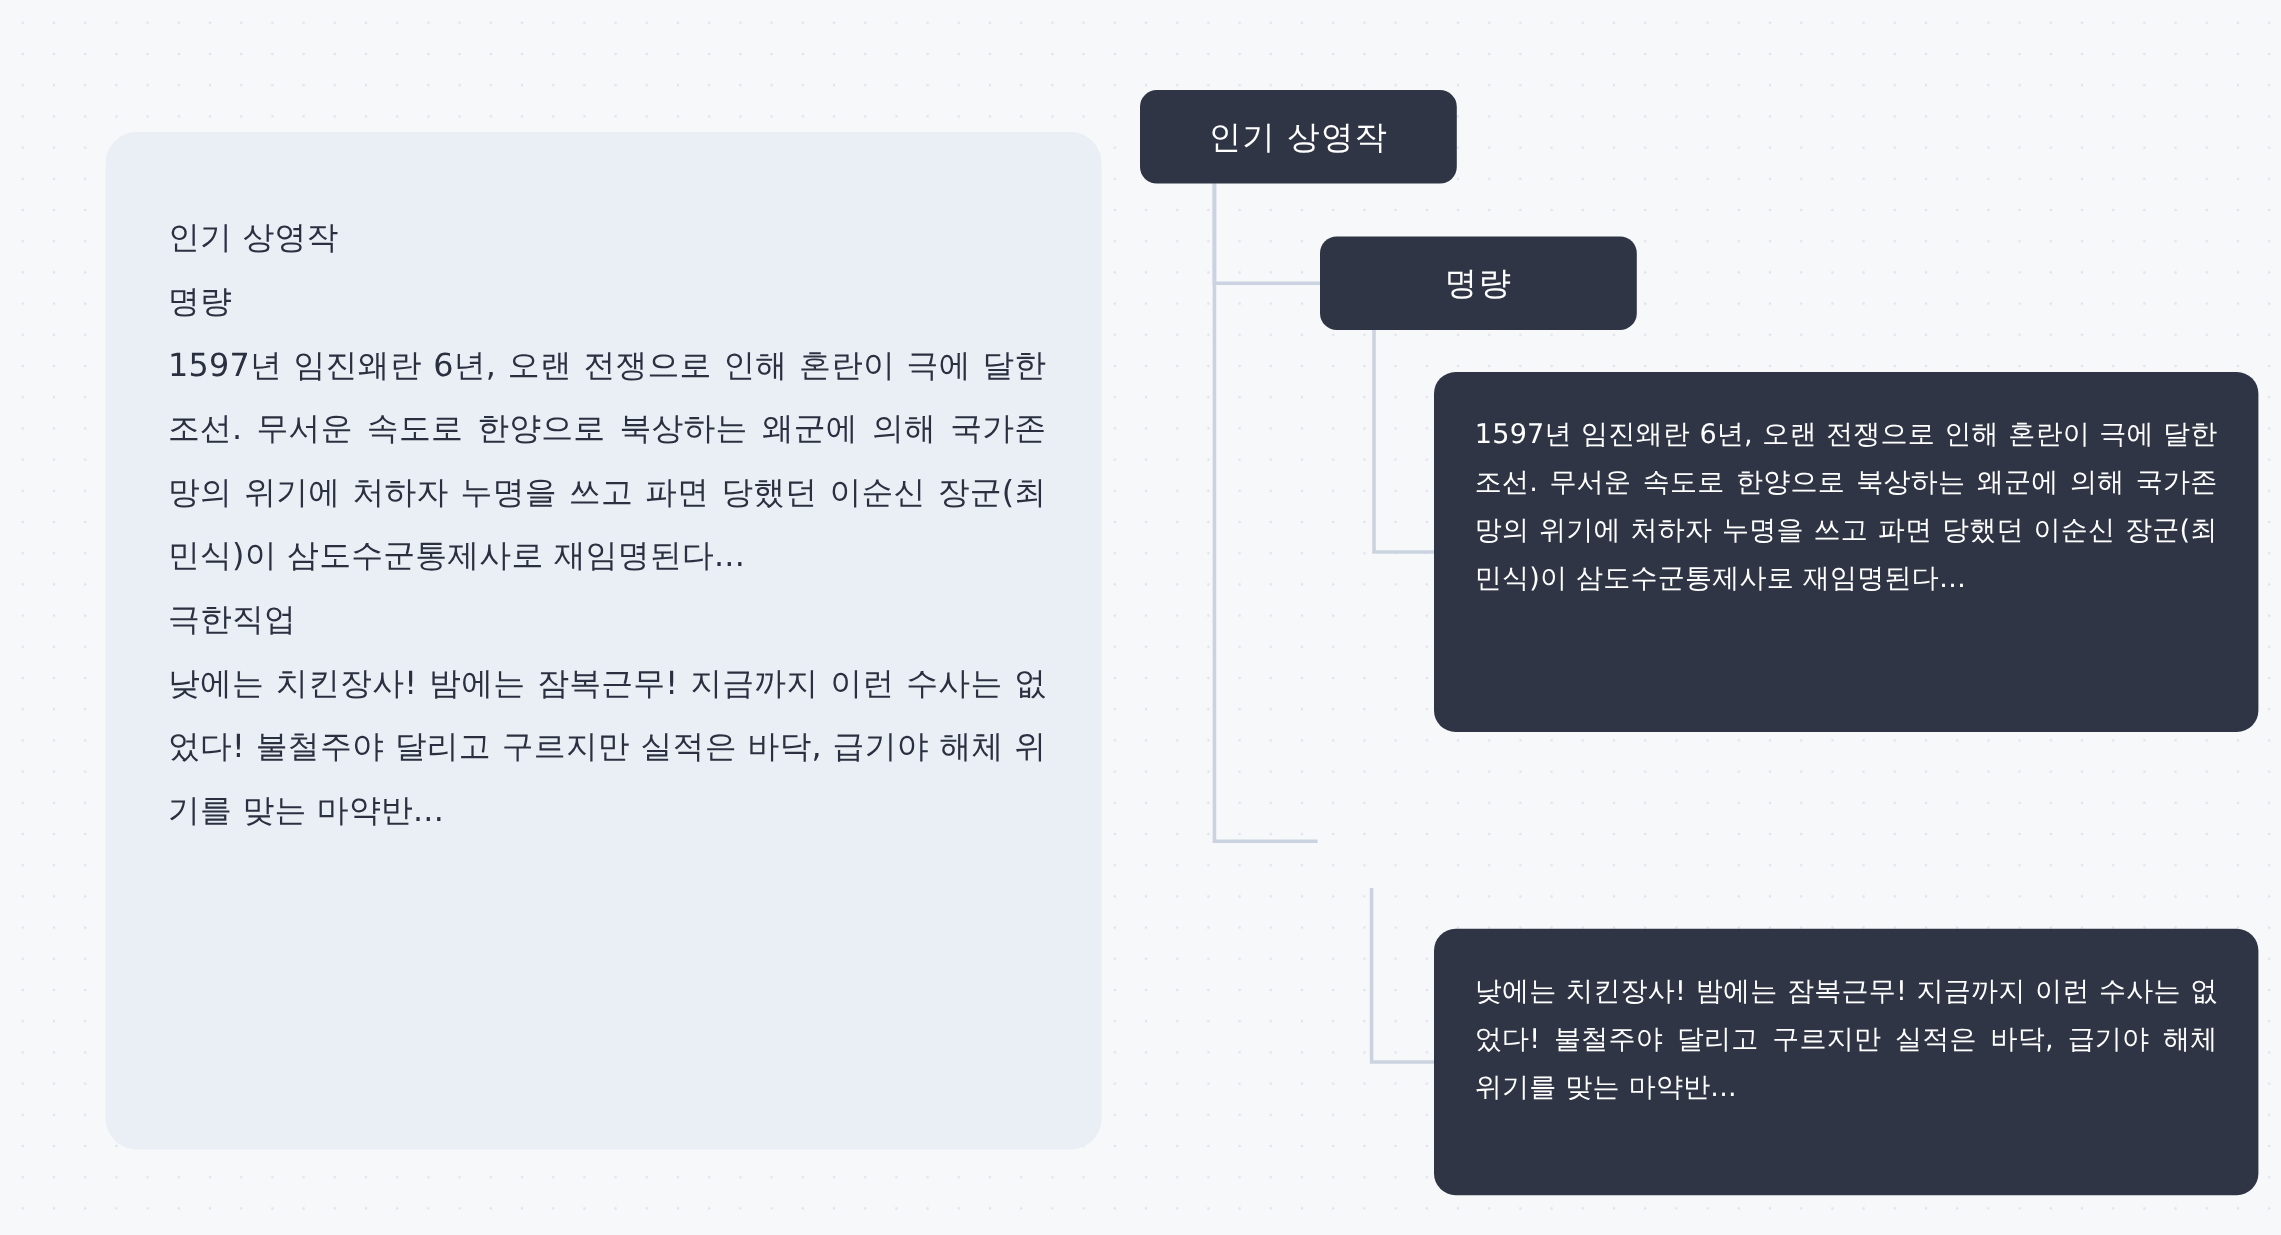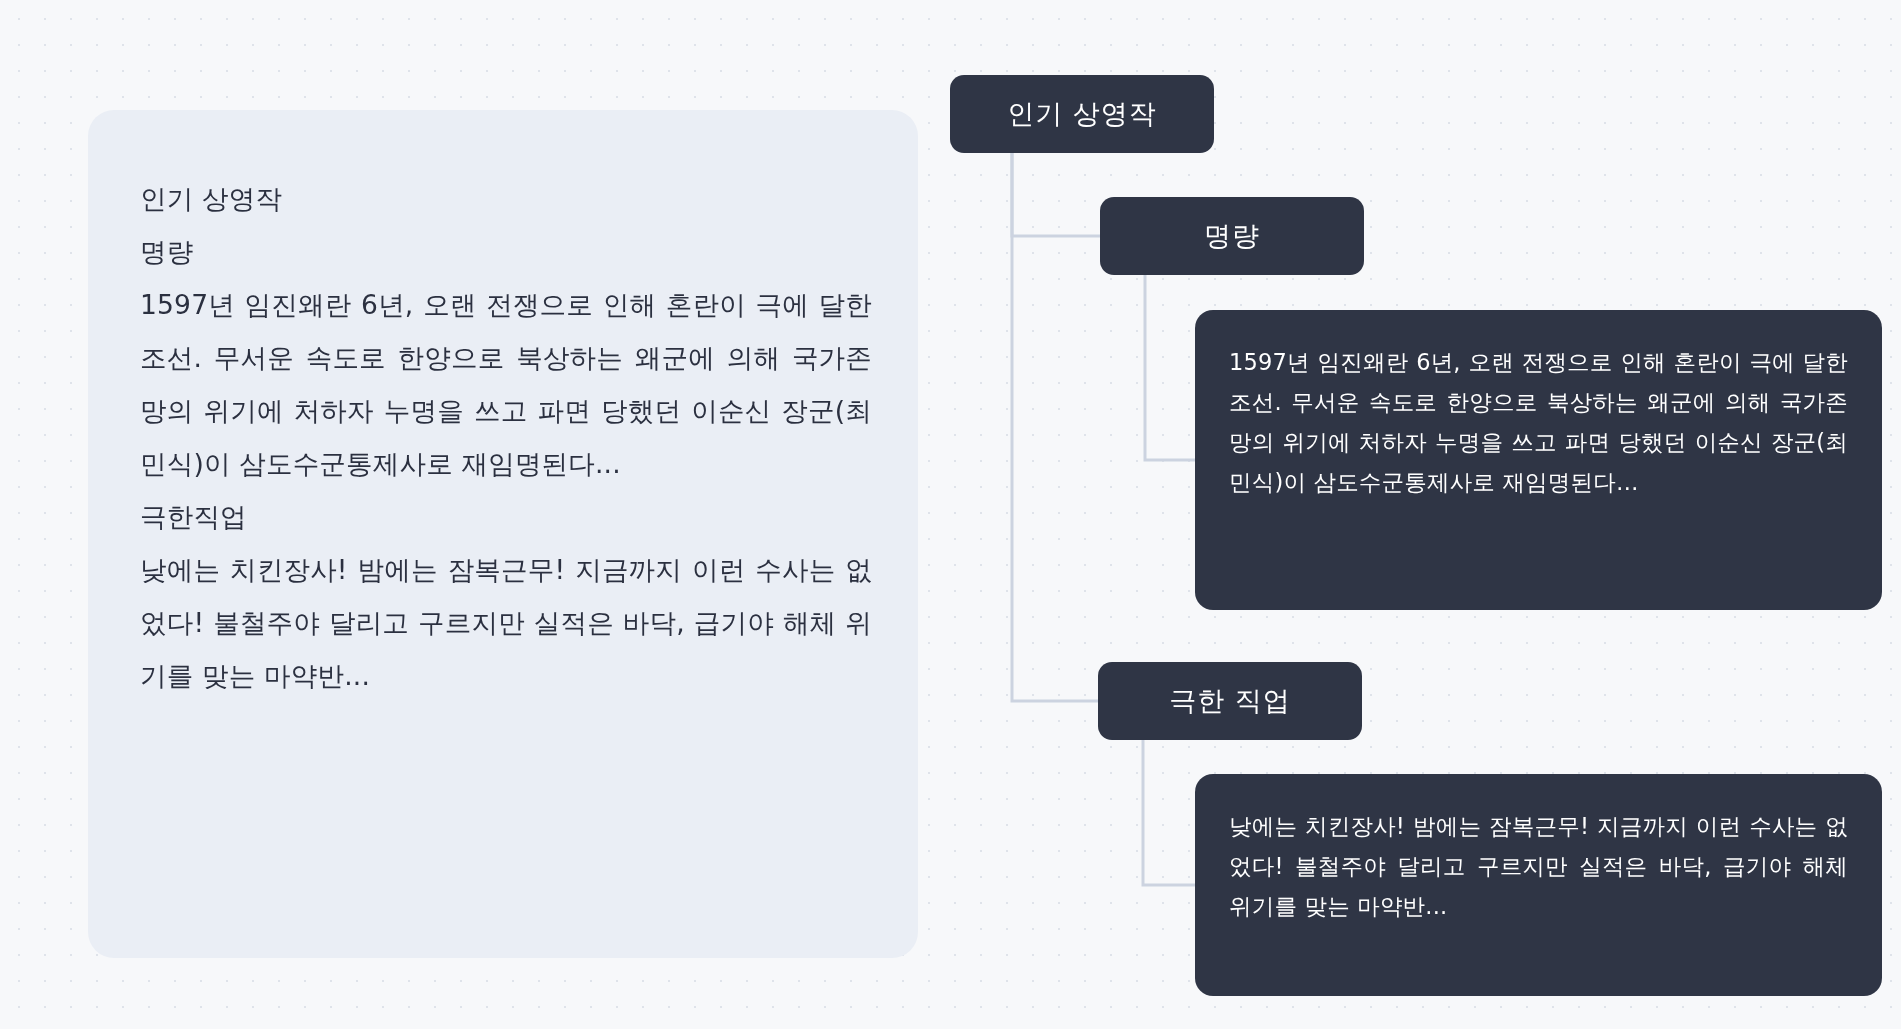--- a/index.html
+++ b/index.html
@@ -151,19 +151,16 @@
   <div class="node title" id="node-root">
     <span>인기 상영작</span>
   </div>
 
   <div class="node title" id="node-movie1">
     <span>명량</span>
   </div>
 
   <div class="node body" id="node-movie1-desc">1597년 임진왜란 6년, 오랜 전쟁으로 인해 혼란이 극에 달한 조선. 무서운 속도로 한양으로 북상하는 왜군에 의해 국가존망의 위기에 처하자 누명을 쓰고 파면 당했던 이순신 장군(최민식)이 삼도수군통제사로 재임명된다…</div>
 
-  <div class="node title" id="node-movie2">
-    <span>극한 직업</span>
-  </div>
 
   <div class="node body" id="node-movie2-desc">낮에는 치킨장사! 밤에는 잠복근무! 지금까지 이런 수사는 없었다! 불철주야 달리고 구르지만 실적은 바닥, 급기야 해체 위기를 맞는 마약반...</div>
 
 </div>
 
 </body></html>

